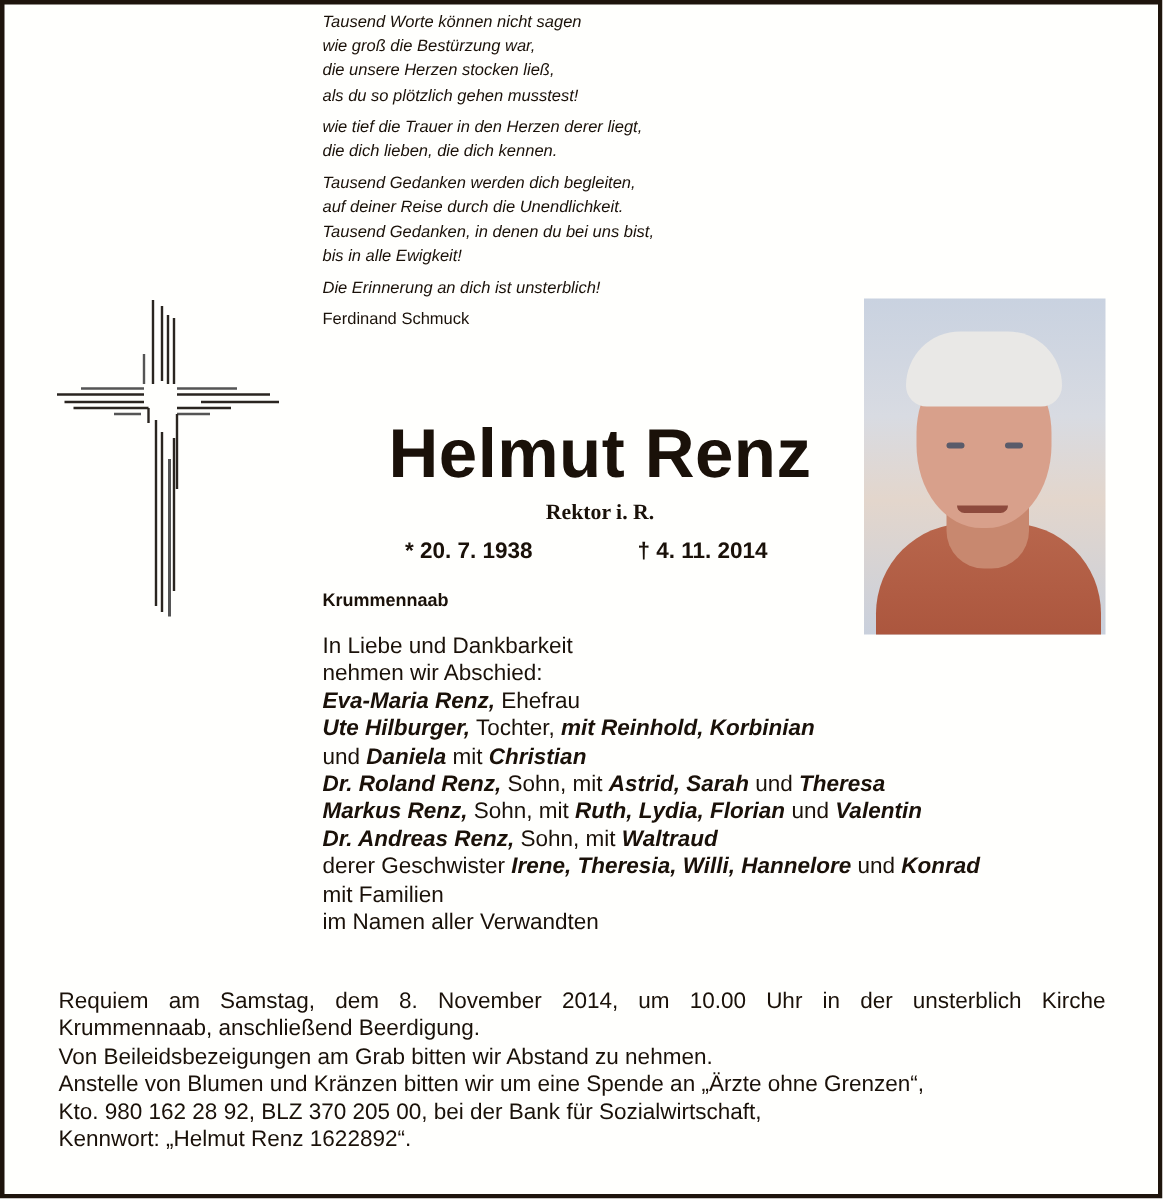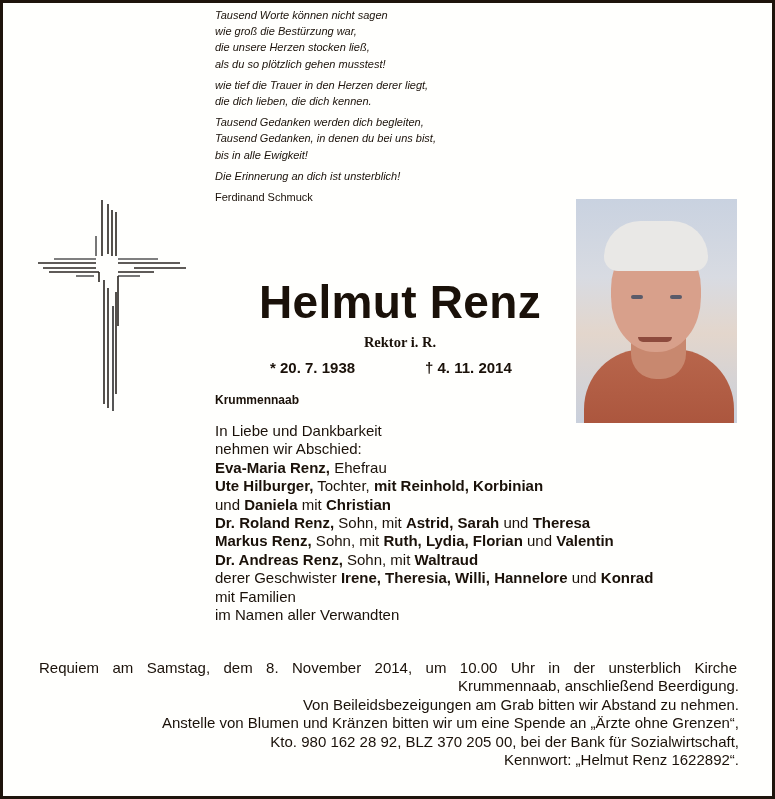--- a/index.html
+++ b/index.html
@@ -14,23 +14,23 @@
   .poem .line { display: block; white-space: nowrap; }
   .poem .author { font-style: normal; display: block; margin-top: 4px; }
   .name { left: 200px; top: 276px; width: 400px; text-align: center; font-weight: bold; font-size: 46px; line-height: 52px; letter-spacing: 0.3px; }
   .title { left: 200px; top: 333px; width: 400px; text-align: center; font-weight: bold; font-size: 14.5px; line-height: 18px; font-family: Liberation Serif, serif; }
   .dates { top: 358px; font-size: 15px; line-height: 20px; white-space: nowrap; font-weight: bold; }
   .born { left: 270px; }
   .died { left: 425px; }
   .place { left: 215px; top: 391px; font-weight: bold; font-size: 12px; line-height: 18px; }
   .family { left: 215px; top: 422px; width: 540px; font-size: 15px; line-height: 18.4px; }
   .family .row { display: block; white-space: nowrap; }
-  .family b { font-weight: bold; }
+  .family b { font-weight: bold; font-style: italic; }
   .notice { left: 39px; top: 659px; width: 700px; font-size: 15px; line-height: 18.4px; }
-  .notice .row { display: block; white-space: nowrap; text-align: right; }
+  .notice .row { display: block; white-space: nowrap; }
   .notice .justify { display: flex; justify-content: space-between; width: 698px; }
   .photo {
     position: absolute; left: 576px; top: 199px; width: 161px; height: 224px; overflow: hidden;
     background:
       radial-gradient(ellipse 55px 65px at 50% 42%, #d9a58e 0%, #d29a84 55%, rgba(210,154,132,0) 72%),
       radial-gradient(ellipse 70px 40px at 50% 25%, #eeeeee 0%, #e6e4e3 55%, rgba(230,228,227,0) 75%),
       linear-gradient(180deg, #c9d2e0 0%, #d8dbe2 35%, #e3d6cc 60%, #c9d0dc 100%);
   }
   .shirt {
     position: absolute; left: 8px; top: 150px; width: 150px; height: 90px;
@@ -55,20 +55,21 @@
     <span class="line">wie groß die Bestürzung war,</span>
     <span class="line">die unsere Herzen stocken ließ,</span>
     <span class="line">als du so plötzlich gehen musstest!</span>
   </div>
   <div class="stanza">
     <span class="line">wie tief die Trauer in den Herzen derer liegt,</span>
     <span class="line">die dich lieben, die dich kennen.</span>
   </div>
   <div class="stanza">
     <span class="line">Tausend Gedanken werden dich begleiten,</span>
+    <span class="line">auf deiner Reise durch die Unendlichkeit.</span>
     <span class="line">Tausend Gedanken, in denen du bei uns bist,</span>
     <span class="line">bis in alle Ewigkeit!</span>
   </div>
   <div class="stanza">
     <span class="line">Die Erinnerung an dich ist unsterblich!</span>
   </div>
   <span class="author">Ferdinand Schmuck</span>
 </div>
 
 <svg class="cross" width="152" height="215" viewBox="0 0 152 215">

